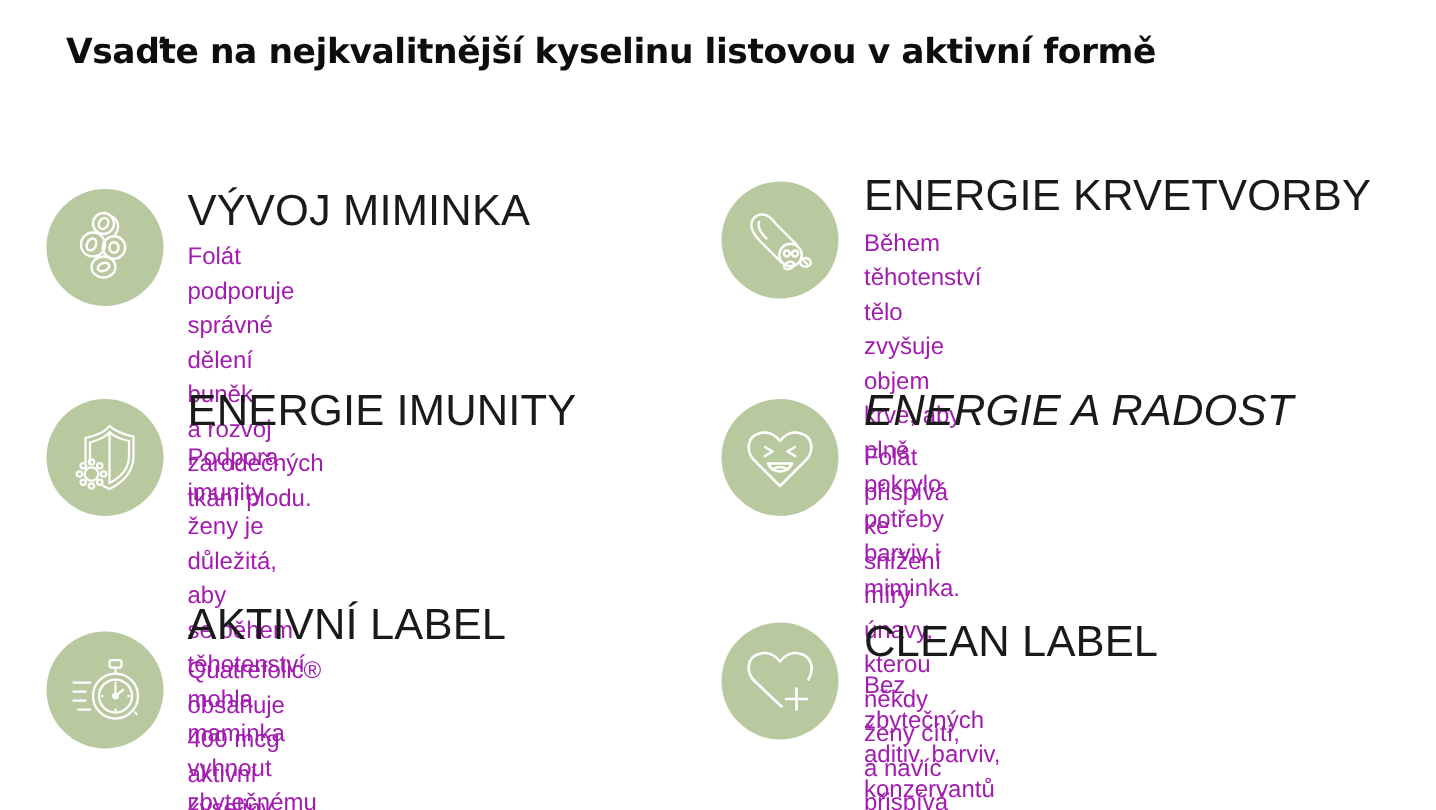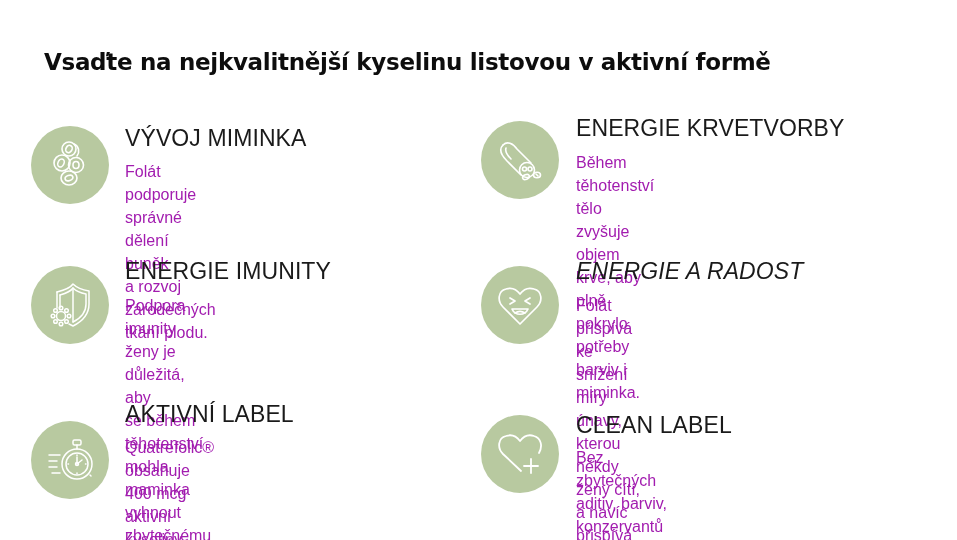--- a/index.html
+++ b/index.html
@@ -13,38 +13,37 @@
     }
     .page-title {
       position: absolute;
       left: 44px; top: 22px;
       font-family: "DejaVu Sans", sans-serif;
       font-weight: bold;
       font-size: 23px;
       letter-spacing: -0.3px;
       color: #0d0d0d;
       white-space: nowrap;
-      margin-top: 27px;
     }
     .feature {
       position: absolute;
       display: block;
     }
     .icon-circle {
       position: absolute;
       width: 78px; height: 78px;
       border-radius: 50%;
       background: #b8c9a0;
       display: flex; align-items: center; justify-content: center;
     }
     .icon-circle svg { width: 54px; height: 54px; }
     .feature-title {
       position: absolute;
       font-family: "Liberation Sans", sans-serif;
-      font-size: 23px;
+      font-size: 29px;
       font-weight: normal;
       color: #1a1a1a;
       white-space: nowrap;
       letter-spacing: 0.1px;
     }
     .feature-desc {
       position: absolute;
       font-family: "Liberation Sans", sans-serif;
       font-size: 16px;
       line-height: 23px;

